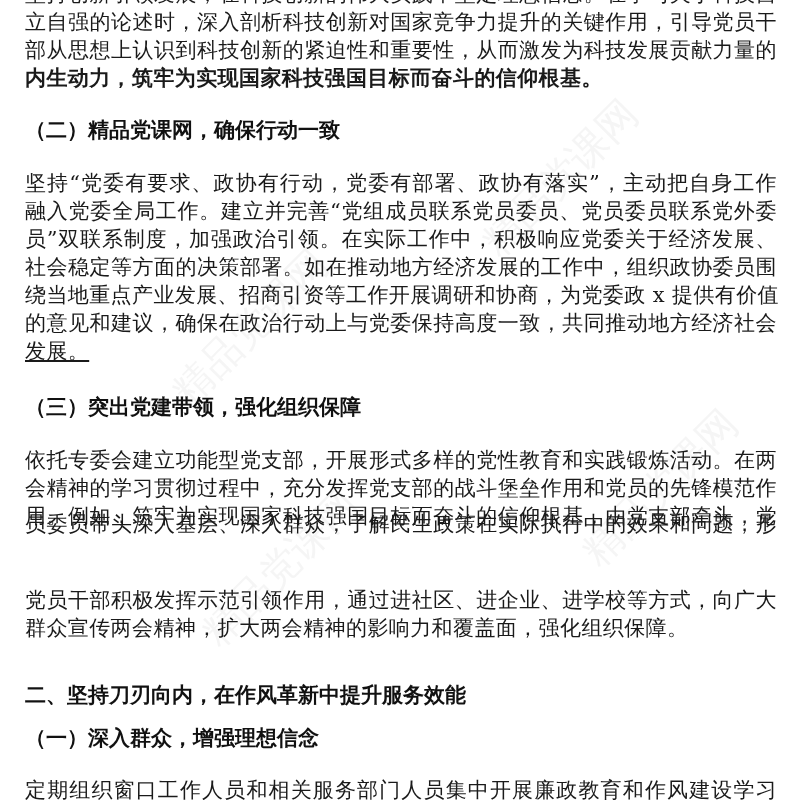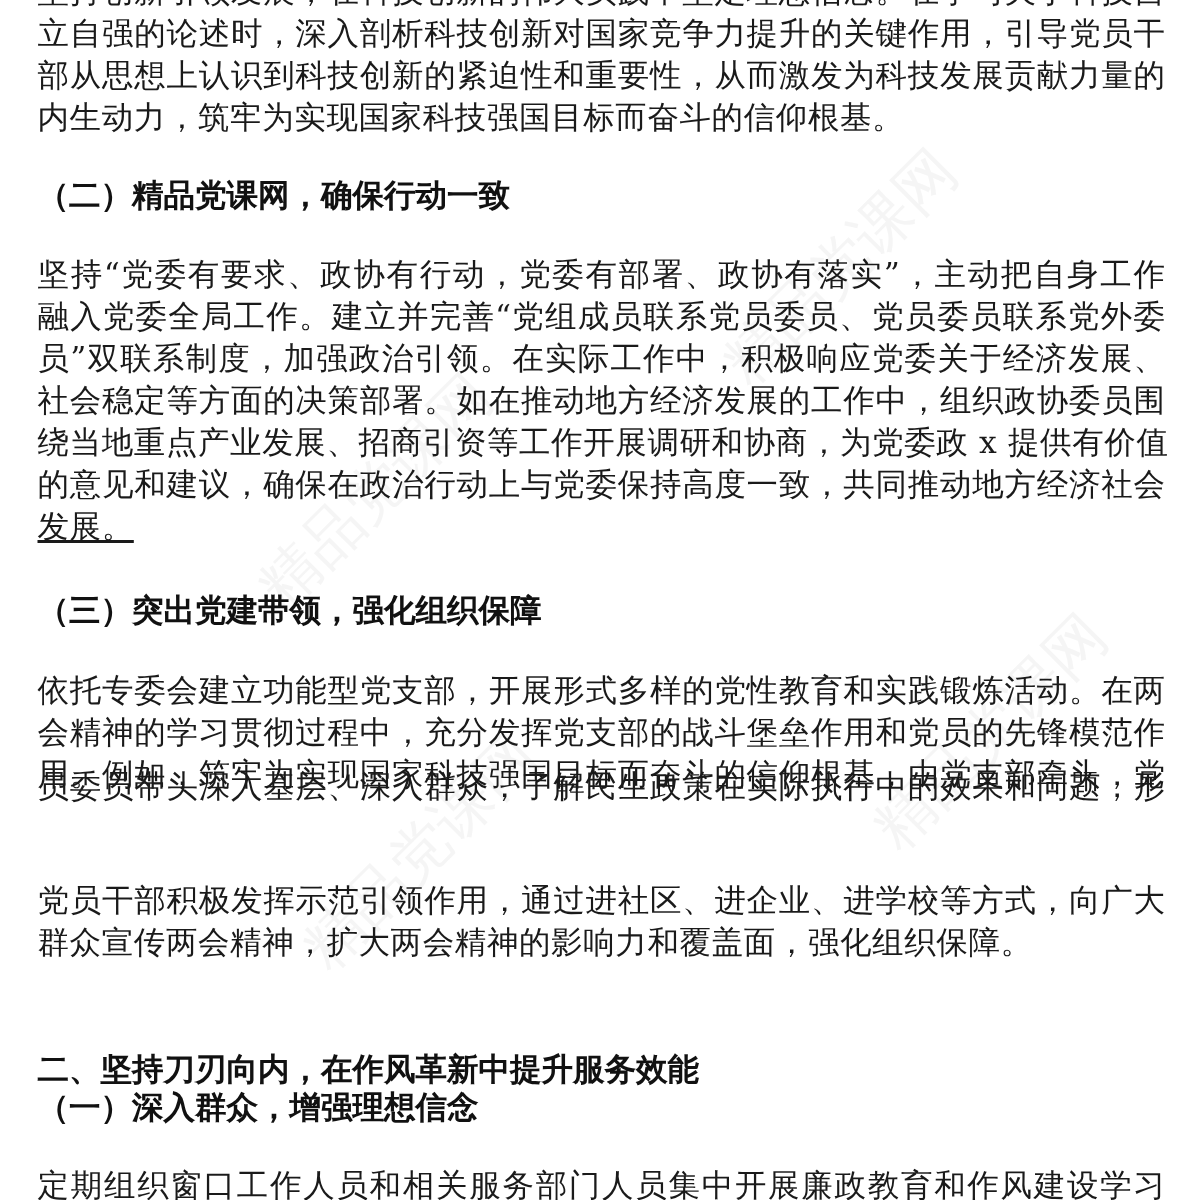--- a/index.html
+++ b/index.html
@@ -62,40 +62,40 @@
 
   <div class="watermark" style="left:460px;top:150px;">精品党课网</div>
   <div class="watermark" style="left:150px;top:300px;">精品党课网</div>
   <div class="watermark" style="left:560px;top:460px;">精品党课网</div>
   <div class="watermark" style="left:180px;top:540px;">精品党课网</div>
 
   <div class="line" style="top:-20px;">坚持创新引领发展，在科技创新的伟大实践中坚定理想信念。在学习关于科技自</div>
 
   <div class="line" style="top:8px;">立自强的论述时，深入剖析科技创新对国家竞争力提升的关键作用，引导党员干</div>
   <div class="line" style="top:36px;">部从思想上认识到科技创新的紧迫性和重要性，从而激发为科技发展贡献力量的</div>
-  <div class="line last" style="top:64px;">内生动力，筑牢为实现国家科技强国目标而奋斗的信仰根基。</div>
+  <div class="line last" style="top:64px;font-weight:bold;">内生动力，筑牢为实现国家科技强国目标而奋斗的信仰根基。</div>
 
   <div class="heading" style="top:116px;">（二）精品党课网，确保行动一致</div>
 
   <div class="line" style="top:169px;">坚持“党委有要求、政协有行动，党委有部署、政协有落实”，主动把自身工作</div>
   <div class="line" style="top:225px;">员”双联系制度，加强政治引领。在实际工作中，积极响应党委关于经济发展、</div>
   <div class="line" style="top:197px;">融入党委全局工作。建立并完善“党组成员联系党员委员、党员委员联系党外委</div>
   <div class="line" style="top:253px;">社会稳定等方面的决策部署。如在推动地方经济发展的工作中，组织政协委员围</div>
   <div class="line" style="top:281px;">绕当地重点产业发展、招商引资等工作开展调研和协商，为党委政 x 提供有价值</div>
   <div class="line" style="top:309px;">的意见和建议，确保在政治行动上与党委保持高度一致，共同推动地方经济社会</div>
   <div class="line last" style="top:337px;text-decoration:underline;">发展。</div>
 
   <div class="heading" style="top:393px;">（三）突出党建带领，强化组织保障</div>
 
   <div class="line" style="top:446px;">依托专委会建立功能型党支部，开展形式多样的党性教育和实践锻炼活动。在两</div>
   <div class="line" style="top:474px;">会精神的学习贯彻过程中，充分发挥党支部的战斗堡垒作用和党员的先锋模范作</div>
   <div class="line" style="top:502px;">用。例如，筑牢为实现国家科技强国目标而奋斗的信仰根基，由党支部牵头，党</div>
   <div class="line" style="top:510px;">员委员带头深入基层、深入群众，了解民生政策在实际执行中的效果和问题，形</div>
   <div class="line" style="top:586px;">党员干部积极发挥示范引领作用，通过进社区、进企业、进学校等方式，向广大</div>
   <div class="line last" style="top:614px;">群众宣传两会精神，扩大两会精神的影响力和覆盖面，强化组织保障。</div>
 
-  <div class="heading" style="top:699px;">二、坚持刀刃向内，在作风革新中提升服务效能</div>
+  <div class="heading" style="top:681px;">二、坚持刀刃向内，在作风革新中提升服务效能</div>
 
   <div class="heading" style="top:724px;">（一）深入群众，增强理想信念</div>
 
   <div class="line" style="top:776px;">定期组织窗口工作人员和相关服务部门人员集中开展廉政教育和作风建设学习</div>
 
 </div>
 
 </body></html>

